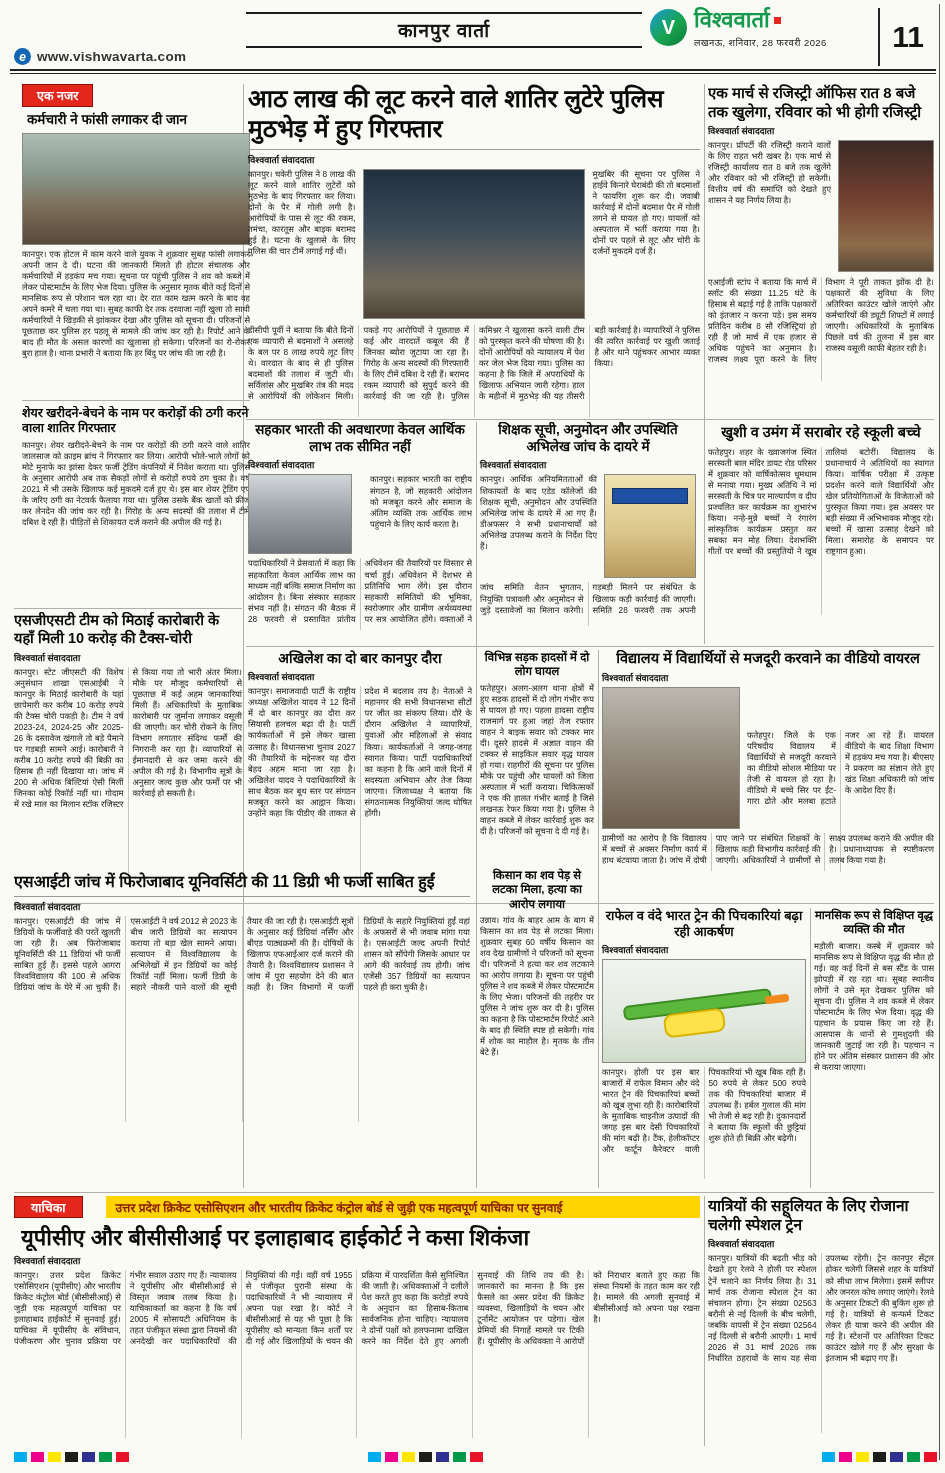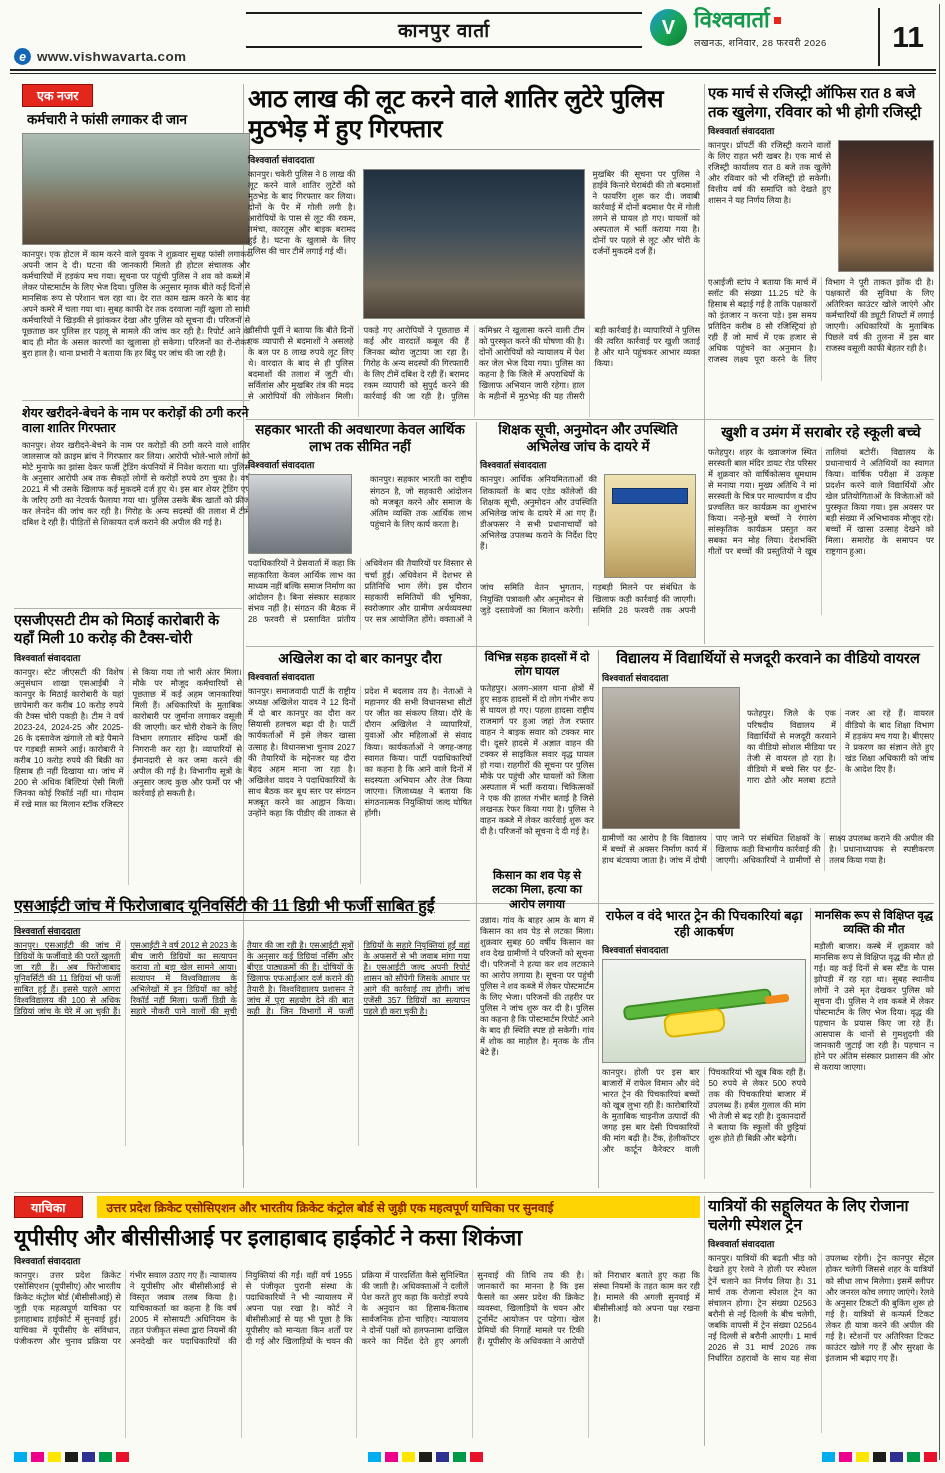--- a/index.html
+++ b/index.html
@@ -45,25 +45,25 @@
   .ph-meeting  { background:linear-gradient(180deg,#d2d6d9 0%,#9aa0a6 50%,#6e757b 100%); }
   .ph-college  { background:linear-gradient(180deg,#efe2b2 0%,#dcc78a 55%,#b79a5e 100%); }
   .ph-labour   { background:linear-gradient(180deg,#bcb8b0 0%,#948a7c 50%,#6d5f4d 100%); }
   .ph-gun      { background:linear-gradient(180deg,#f0f3ef 0%,#e2eadf 60%,#cfdccb 100%); }
   .sign-board  { position:absolute; left:8%; top:12%; width:84%; height:16%; background:#1f4fa0; border:1px solid #123266; }
   .gun-barrel  { position:absolute; left:10%; top:36%; width:74%; height:15%; background:#5cb83c; border:2px solid #3e8c26; border-radius:6px; transform:rotate(-7deg); }
   .gun-tank    { position:absolute; left:30%; top:50%; width:30%; height:24%; background:#ffe24a; border:2px solid #d8b400; border-radius:9px; transform:rotate(-7deg); }
   .gun-nozzle  { position:absolute; left:80%; top:34%; width:12%; height:8%; background:#f08a1d; border-radius:3px; transform:rotate(-7deg); }
 
   .ek-label { display:inline-block; background:#e3271d; color:#fff; font-weight:700; font-size:12.5px; padding:2px 14px; border:1px solid #8e0f08; }
-  .kicker-row { display:flex; align-items:stretch; gap:14px; height:22px; }
+  .kicker-row { display:flex; align-items:stretch; gap:23px; height:22px; }
   .yachika-box { background:#e3271d; color:#fff; font-weight:700; font-size:12.5px; display:flex; align-items:center; padding:0 16px; border:1px solid #8e0f08; }
   .yellow-band { background:#ffd400; color:#8a1a00; font-weight:700; font-size:12px; flex:1; display:flex; align-items:center; padding:0 10px; overflow:hidden; white-space:nowrap; }
 
-  .row { display:flex; gap:7px;align-items:center; }
+  .row { display:flex; gap:7px; }
   .marks { display:flex; gap:4px; }
   .mark { width:13px; height:10px; display:inline-block; }
 </style>
 </head>
 <body>
 
 <div class="page">
 
   <div class="abs top-banner">
     <span>कानपुर वार्ता</span>
@@ -184,21 +184,21 @@
   <section class="abs" style="left:602px; top:650px; width:332px; height:248px;">
     <h2 class="hl c" style="font-size:14.5px;">विद्यालय में विद्यार्थियों से मजदूरी करवाने का वीडियो वायरल</h2>
     <div class="byline">विश्ववार्ता संवाददाता</div>
     <div class="row" style="height:142px;">
       <div class="photo ph-labour" style="width:138px; height:142px;"></div>
       <div class="body-text cols2" style="flex:1; height:142px;margin-top:43px;">फतेहपुर। जिले के एक परिषदीय विद्यालय में विद्यार्थियों से मजदूरी करवाने का वीडियो सोशल मीडिया पर तेजी से वायरल हो रहा है। वीडियो में बच्चे सिर पर ईंट-गारा ढोते और मलबा हटाते नजर आ रहे हैं। वायरल वीडियो के बाद शिक्षा विभाग में हड़कंप मच गया है। बीएसए ने प्रकरण का संज्ञान लेते हुए खंड शिक्षा अधिकारी को जांच के आदेश दिए हैं।</div>
     </div>
     <div class="body-text cols3" style="height:38px; margin-top:4px;">ग्रामीणों का आरोप है कि विद्यालय में बच्चों से अक्सर निर्माण कार्य में हाथ बंटवाया जाता है। जांच में दोषी पाए जाने पर संबंधित शिक्षकों के खिलाफ कड़ी विभागीय कार्रवाई की जाएगी। अधिकारियों ने ग्रामीणों से साक्ष्य उपलब्ध कराने की अपील की है। प्रधानाध्यापक से स्पष्टीकरण तलब किया गया है।</div>
   </section>
 
-  <section class="abs" style="left:14px; top:896px; width:456px; height:280px;text-decoration:underline;">
+  <section class="abs" style="left:14px; top:872px; width:456px; height:280px;">
     <h2 class="hl rule-b" style="font-size:16px;">एसआईटी जांच में फिरोजाबाद यूनिवर्सिटी की 11 डिग्री भी फर्जी साबित हुईं</h2>
     <div class="byline">विश्ववार्ता संवाददाता</div>
     <div class="body-text cols4" style="height:206px;">कानपुर। एसआईटी की जांच में डिग्रियों के फर्जीवाड़े की परतें खुलती जा रही हैं। अब फिरोजाबाद यूनिवर्सिटी की 11 डिग्रियां भी फर्जी साबित हुई हैं। इससे पहले आगरा विश्वविद्यालय की 100 से अधिक डिग्रियां जांच के घेरे में आ चुकी हैं। एसआईटी ने वर्ष 2012 से 2023 के बीच जारी डिग्रियों का सत्यापन कराया तो बड़ा खेल सामने आया। सत्यापन में विश्वविद्यालय के अभिलेखों में इन डिग्रियों का कोई रिकॉर्ड नहीं मिला। फर्जी डिग्री के सहारे नौकरी पाने वालों की सूची तैयार की जा रही है। एसआईटी सूत्रों के अनुसार कई डिग्रियां नर्सिंग और बीएड पाठ्यक्रमों की हैं। दोषियों के खिलाफ एफआईआर दर्ज कराने की तैयारी है। विश्वविद्यालय प्रशासन ने जांच में पूरा सहयोग देने की बात कही है। जिन विभागों में फर्जी डिग्रियों के सहारे नियुक्तियां हुईं वहां के अफसरों से भी जवाब मांगा गया है। एसआईटी जल्द अपनी रिपोर्ट शासन को सौंपेगी जिसके आधार पर आगे की कार्रवाई तय होगी। जांच एजेंसी 357 डिग्रियों का सत्यापन पहले ही करा चुकी है।</div>
   </section>
 
   <section class="abs" style="left:480px; top:868px; width:114px; height:280px;">
     <h3 class="hl c" style="font-size:11.5px;">किसान का शव पेड़ से लटका मिला, हत्या का आरोप लगाया</h3>
     <div class="body-text" style="height:210px; margin-top:4px;">उन्नाव। गांव के बाहर आम के बाग में किसान का शव पेड़ से लटका मिला। शुक्रवार सुबह 60 वर्षीय किसान का शव देख ग्रामीणों ने परिजनों को सूचना दी। परिजनों ने हत्या कर शव लटकाने का आरोप लगाया है। सूचना पर पहुंची पुलिस ने शव कब्जे में लेकर पोस्टमार्टम के लिए भेजा। परिजनों की तहरीर पर पुलिस ने जांच शुरू कर दी है। पुलिस का कहना है कि पोस्टमार्टम रिपोर्ट आने के बाद ही स्थिति स्पष्ट हो सकेगी। गांव में शोक का माहौल है। मृतक के तीन बेटे हैं।</div>
   </section>
 
@@ -216,21 +216,21 @@
   <section class="abs" style="left:814px; top:908px; width:120px; height:280px;">
     <h3 class="hl c" style="font-size:11.5px;">मानसिक रूप से विक्षिप्त वृद्ध व्यक्ति की मौत</h3>
     <div class="body-text" style="height:216px; margin-top:4px;">मड़ौली बाजार। कस्बे में शुक्रवार को मानसिक रूप से विक्षिप्त वृद्ध की मौत हो गई। वह कई दिनों से बस स्टैंड के पास झोपड़ी में रह रहा था। सुबह स्थानीय लोगों ने उसे मृत देखकर पुलिस को सूचना दी। पुलिस ने शव कब्जे में लेकर पोस्टमार्टम के लिए भेज दिया। वृद्ध की पहचान के प्रयास किए जा रहे हैं। आसपास के थानों से गुमशुदगी की जानकारी जुटाई जा रही है। पहचान न होने पर अंतिम संस्कार प्रशासन की ओर से कराया जाएगा।</div>
   </section>
 
   <section class="abs" style="left:14px; top:1196px; width:686px; height:252px;">
     <div class="kicker-row">
       <span class="yachika-box">याचिका</span>
       <span class="yellow-band">उत्तर प्रदेश क्रिकेट एसोसिएशन और भारतीय क्रिकेट कंट्रोल बोर्ड से जुड़ी एक महत्वपूर्ण याचिका पर सुनवाई</span>
     </div>
-    <h1 class="hl" style="font-size:22px; margin:6px 0 2px;">यूपीसीए और बीसीसीआई पर इलाहाबाद हाईकोर्ट ने कसा शिकंजा</h1>
+    <h1 class="hl" style="font-size:22px; margin:6px 7px 2px;">यूपीसीए और बीसीसीआई पर इलाहाबाद हाईकोर्ट ने कसा शिकंजा</h1>
     <div class="byline">विश्ववार्ता संवाददाता</div>
     <div class="body-text cols6" style="height:168px;">कानपुर। उत्तर प्रदेश क्रिकेट एसोसिएशन (यूपीसीए) और भारतीय क्रिकेट कंट्रोल बोर्ड (बीसीसीआई) से जुड़ी एक महत्वपूर्ण याचिका पर इलाहाबाद हाईकोर्ट में सुनवाई हुई। याचिका में यूपीसीए के संविधान, पंजीकरण और चुनाव प्रक्रिया पर गंभीर सवाल उठाए गए हैं। न्यायालय ने यूपीसीए और बीसीसीआई से विस्तृत जवाब तलब किया है। याचिकाकर्ता का कहना है कि वर्ष 2005 में सोसायटी अधिनियम के तहत पंजीकृत संस्था द्वारा नियमों की अनदेखी कर पदाधिकारियों की नियुक्तियां की गईं। वहीं वर्ष 1955 से पंजीकृत पुरानी संस्था के पदाधिकारियों ने भी न्यायालय में अपना पक्ष रखा है। कोर्ट ने बीसीसीआई से यह भी पूछा है कि यूपीसीए को मान्यता किन शर्तों पर दी गई और खिलाड़ियों के चयन की प्रक्रिया में पारदर्शिता कैसे सुनिश्चित की जाती है। अधिवक्ताओं ने दलीलें पेश करते हुए कहा कि करोड़ों रुपये के अनुदान का हिसाब-किताब सार्वजनिक होना चाहिए। न्यायालय ने दोनों पक्षों को हलफनामा दाखिल करने का निर्देश देते हुए अगली सुनवाई की तिथि तय की है। जानकारों का मानना है कि इस फैसले का असर प्रदेश की क्रिकेट व्यवस्था, खिलाड़ियों के चयन और टूर्नामेंट आयोजन पर पड़ेगा। खेल प्रेमियों की निगाहें मामले पर टिकी हैं। यूपीसीए के अधिवक्ता ने आरोपों को निराधार बताते हुए कहा कि संस्था नियमों के तहत काम कर रही है। मामले की अगली सुनवाई में बीसीसीआई को अपना पक्ष रखना है।</div>
   </section>
 
   <section class="abs" style="left:708px; top:1196px; width:226px; height:252px;">
     <h2 class="hl" style="font-size:15.5px;">यात्रियों की सहूलियत के लिए रोजाना चलेगी स्पेशल ट्रेन</h2>
     <div class="byline">विश्ववार्ता संवाददाता</div>
     <div class="body-text cols2" style="height:180px;">कानपुर। यात्रियों की बढ़ती भीड़ को देखते हुए रेलवे ने होली पर स्पेशल ट्रेनें चलाने का निर्णय लिया है। 31 मार्च तक रोजाना स्पेशल ट्रेन का संचालन होगा। ट्रेन संख्या 02563 बरौनी से नई दिल्ली के बीच चलेगी, जबकि वापसी में ट्रेन संख्या 02564 नई दिल्ली से बरौनी आएगी। 1 मार्च 2026 से 31 मार्च 2026 तक निर्धारित ठहरावों के साथ यह सेवा उपलब्ध रहेगी। ट्रेन कानपुर सेंट्रल होकर चलेगी जिससे शहर के यात्रियों को सीधा लाभ मिलेगा। इसमें स्लीपर और जनरल कोच लगाए जाएंगे। रेलवे के अनुसार टिकटों की बुकिंग शुरू हो गई है। यात्रियों से कन्फर्म टिकट लेकर ही यात्रा करने की अपील की गई है। स्टेशनों पर अतिरिक्त टिकट काउंटर खोले गए हैं और सुरक्षा के इंतजाम भी बढ़ाए गए हैं।</div>
   </section>
 

